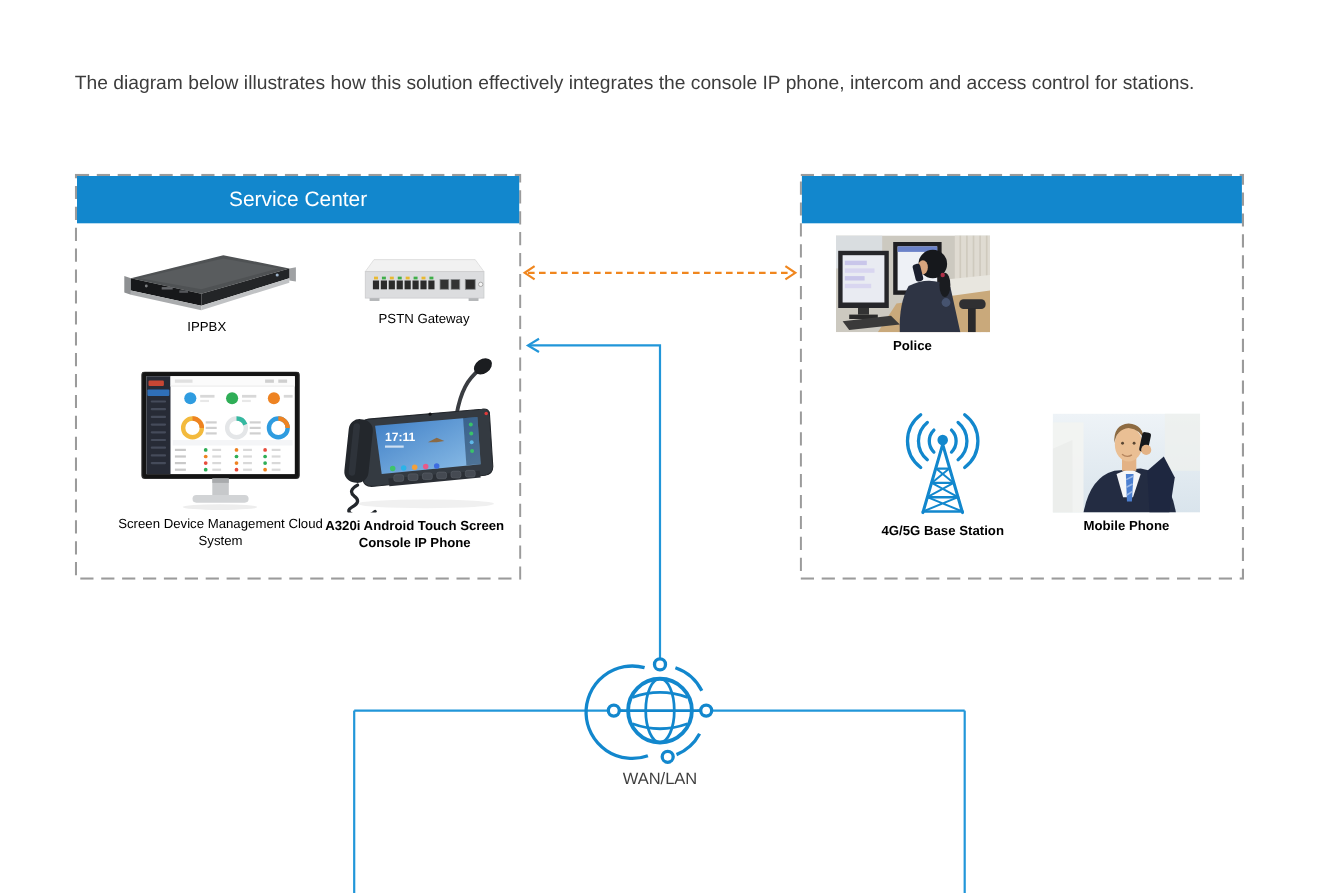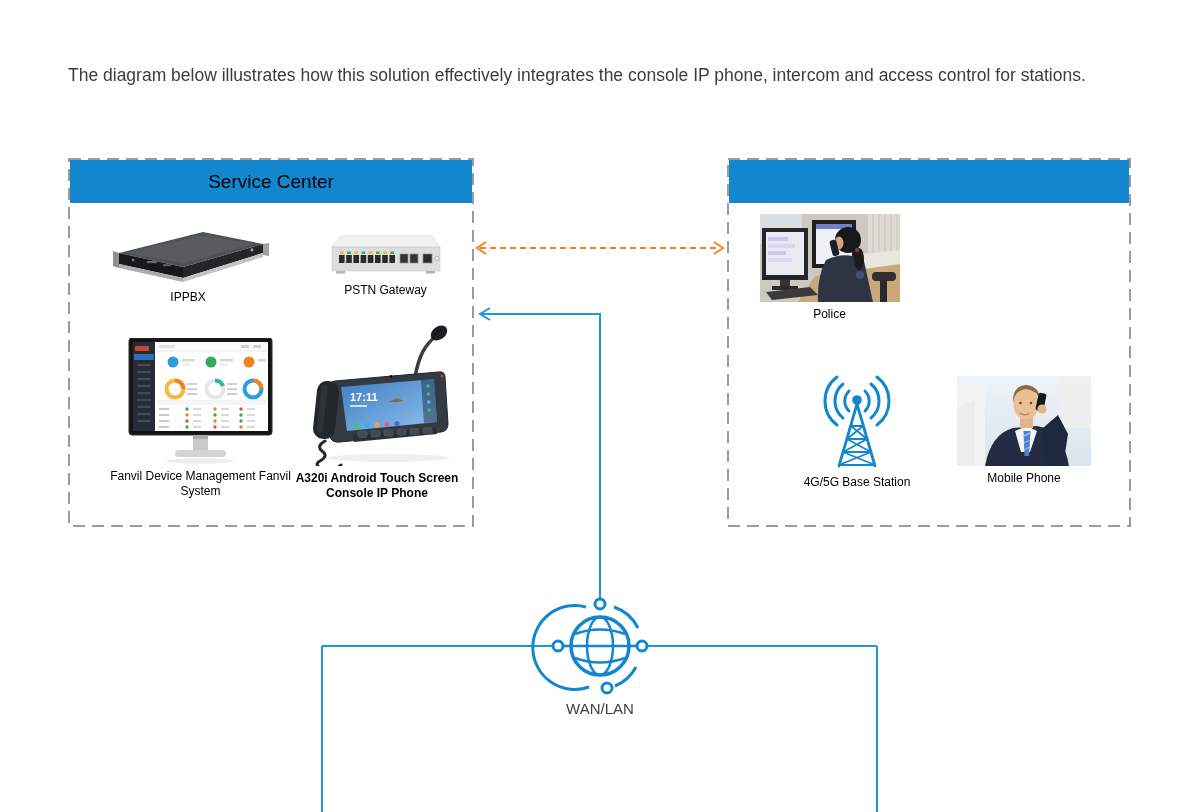--- a/index.html
+++ b/index.html
@@ -4,21 +4,21 @@
 <style>
   * { margin:0; padding:0; box-sizing:border-box; }
   html,body { width:1200px; height:812px; background:#fff; font-family:"Liberation Sans", sans-serif; }
   #stage { position:relative; width:1200px; height:812px; overflow:hidden; background:#fff;margin-top:48px; }
 
   .intro { position:absolute; left:68px; top:14px; width:1080px; font-size:17.5px; line-height:1.55; color:#3c3c3c; }
 
   .dashed-box { position:absolute; width:406px; height:369px; }
   .box-border { position:absolute; left:0; top:0; }
   .box-header { position:absolute; left:2px; right:2px; top:2px; height:43px; background:#1287cd;
-                display:flex; align-items:center; justify-content:center; color:#000000; font-size:19px; }
+                display:flex; align-items:center; justify-content:center; color:#ffffff; font-size:19px; }
   #left-box  { left:68px;  top:110px; }
   #right-box { left:727px; top:110px; }
 
   .item { position:absolute; text-align:center; }
   .item svg { display:block; margin:0 auto; }
   .item-label { margin-top:5px; font-size:12px; line-height:1.25; color:#000000; }
 
   .conn-label { position:absolute; font-size:15px; color:#555; text-align:center; }
   #telecom-label { left:470px; top:168px; width:260px; }
   #wan-label { left:540px; top:652px; width:120px; font-size:15px; color:#3f3f3f; }
@@ -164,21 +164,21 @@
             <circle cx="92" cy="89" r="1.7" fill="#e74c3c"></circle>
             <rect x="98" y="88" width="8" height="2" fill="#d9d9d9"></rect>
             <circle cx="118" cy="89" r="1.7" fill="#ee8322"></circle>
             <rect x="124" y="88" width="8" height="2" fill="#d9d9d9"></rect>
         </g>
         <rect x="70" y="97" width="15" height="15" fill="#c7c9cb"></rect>
         <rect x="70" y="97" width="15" height="4" fill="#a9abad"></rect>
         <rect x="52" y="112" width="51" height="7" rx="3.5" fill="#d2d4d6"></rect>
         <ellipse cx="77" cy="123" rx="34" ry="2.6" fill="#ededed"></ellipse>
       </svg>
-      <div class="item-label">Fanvil Device Management Fanvil System</div>
+      <div class="item-label">Screen Device Management Cloud System</div>
     </div>
 
     <div class="item" style="left:213px; top:163px; width:192px;font-weight:bold;">
       <svg width="165" height="145" viewBox="0 0 165 145">
         <defs>
           <linearGradient id="scr" x1="0" y1="0" x2="1" y2="1">
             <stop offset="0" stop-color="#3e7ec6"></stop>
               <stop offset="1" stop-color="#8fc0e8"></stop>
           </linearGradient>
         </defs>
@@ -212,21 +212,21 @@
             <rect x="128" y="106.6" width="9" height="6" rx="2"></rect>
         </g>
         <rect x="20" y="60" width="22" height="58" rx="10" fill="#23272c" transform="rotate(6 31 89)"></rect>
         <rect x="24" y="64" width="6" height="48" rx="3" fill="#2e333a" transform="rotate(6 31 89)"></rect>
         <path d="M30,120 q-9,5 -3,10 q7,5 -2,10 q-7,4 3,8 q10,3 18,-4" stroke="#23272c" stroke-width="3" fill="none" stroke-linecap="round"></path>
       </svg>
       <div class="item-label">A320i Android Touch Screen Console IP Phone</div>
     </div>
   </div>
 
-  <div id="right-box" class="dashed-box" style="width:404px;">
+  <div id="right-box" class="dashed-box" style="width:404px;font-weight:bold;">
     <svg class="box-border" width="404" height="369">
       <rect x="1" y="1" width="402" height="367" fill="none" stroke="#9b9b9b" stroke-width="2" stroke-dasharray="12,7"></rect>
     </svg>
     <div class="box-header"></div>
 
     <div class="item" style="left:30px; top:56px; width:145px;">
       <svg width="140" height="88" viewBox="0 0 140 88">
         <rect width="140" height="88" fill="#ccc9c0"></rect>
         <rect x="0" y="0" width="42" height="30" fill="#d9dde0"></rect>
         <rect x="108" y="0" width="32" height="88" fill="#dfdbd2"></rect>

